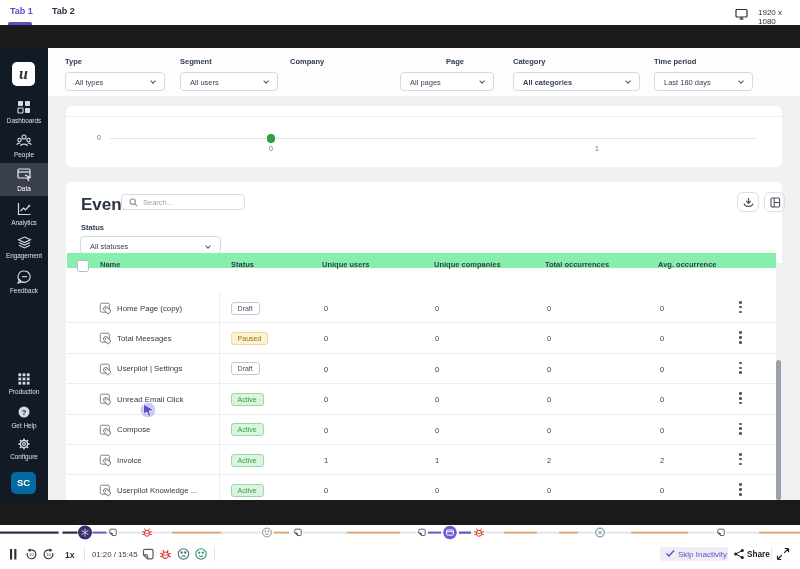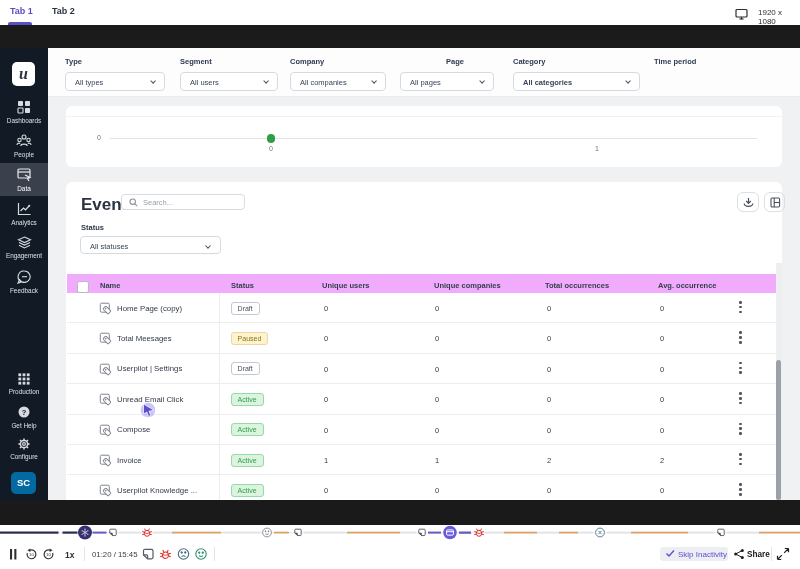--- a/index.html
+++ b/index.html
@@ -136,35 +136,35 @@
       <div class="abs flt-box" style="left:17px;width:100px;">
           <span>All types</span>
           <i></i>
         </div>
       <div class="abs flt-lbl" style="left:132px;top:9px;">Segment</div>
       <div class="abs flt-box" style="left:132px;width:98px;">
           <span>All users</span>
           <i></i>
         </div>
       <div class="abs flt-lbl" style="left:242px;top:9px;">Company</div>
-      <div class="abs flt-box" style="left:242px;width:96px;">
-          <span>All companies</span>
-          <i></i>
-        </div>
       <div class="abs flt-lbl" style="left:352px;top:9px;padding-left:46px;">Page</div>
       <div class="abs flt-box" style="left:352px;width:94px;">
           <span>All pages</span>
           <i></i>
         </div>
       <div class="abs flt-lbl" style="left:465px;top:9px;">Category</div>
       <div class="abs flt-box" style="left:465px;width:127px;font-weight:bold;">
           <span>All categories</span>
           <i></i>
         </div>
       <div class="abs flt-lbl" style="left:606px;top:9px;">Time period</div>
+      <div class="abs flt-box" style="left:606px;width:99px;">
+          <span>Last 180 days</span>
+          <i></i>
+        </div>
 
       <div class="abs" style="left:18px;top:58px;width:716px;height:61px;background:#fff;border-radius:6px;">
         <div class="abs" style="left:0;top:10px;width:716px;height:1px;background:#f1f1f3;"></div>
         <div class="abs" style="left:44px;top:31.5px;width:647px;height:1.5px;background:#e3e4e6;"></div>
         <div class="abs" style="left:31px;top:27.5px;font-size:7px;color:#6a7280;">0</div>
         <div class="abs" style="left:200.5px;top:28px;width:8.5px;height:8.5px;border-radius:50%;background:#2f9e44;"></div>
         <div class="abs" style="left:203px;top:39px;font-size:7px;color:#6a7280;">0</div>
         <div class="abs" style="left:529px;top:39px;font-size:7px;color:#6a7280;">1</div>
       </div>
 
@@ -193,21 +193,21 @@
         </div>
         <div class="abs" style="left:15px;top:41px;font-size:7.5px;font-weight:bold;color:#2d3a4e;">Status</div>
         <div class="abs" style="left:14px;top:54px;width:141px;height:18px;border:1px solid #d6dae0;border-radius:4px;background:#fff;padding-left:36px;">
           <span class="abs" style="left:9px;top:4.5px;font-size:7.5px;color:#39455a;">All statuses</span>
           <svg class="abs" style="right:9px;top:7.5px;" width="6" height="4" viewBox="0 0 6 4">
               <path d="M0.5 0.5 L3 3.2 L5.5 0.5" fill="none" stroke="#555c68" stroke-width="1.1"></path>
             </svg>
         </div>
       </div>
 
-      <div class="abs" style="left:19px;top:226px;width:709px;height:33px;background:#f0abfc;">
+      <div class="abs" style="left:19px;top:205px;width:709px;height:15px;background:#86efac;">
         <div class="abs cb" style="left:10px;top:7px;"></div>
         <div class="abs th" style="left:33px;">Name</div>
         <div class="abs th" style="left:164px;">Status</div>
         <div class="abs th" style="left:255px;">Unique users</div>
         <div class="abs th" style="left:367px;">Unique companies</div>
         <div class="abs th" style="left:478px;">Total occurrences</div>
         <div class="abs th" style="left:591px;">Avg. occurrence</div>
       </div>
       <div class="row" style="top:245px;">
         <svg class="ricon" width="13" height="13" viewBox="0 0 13 13">

